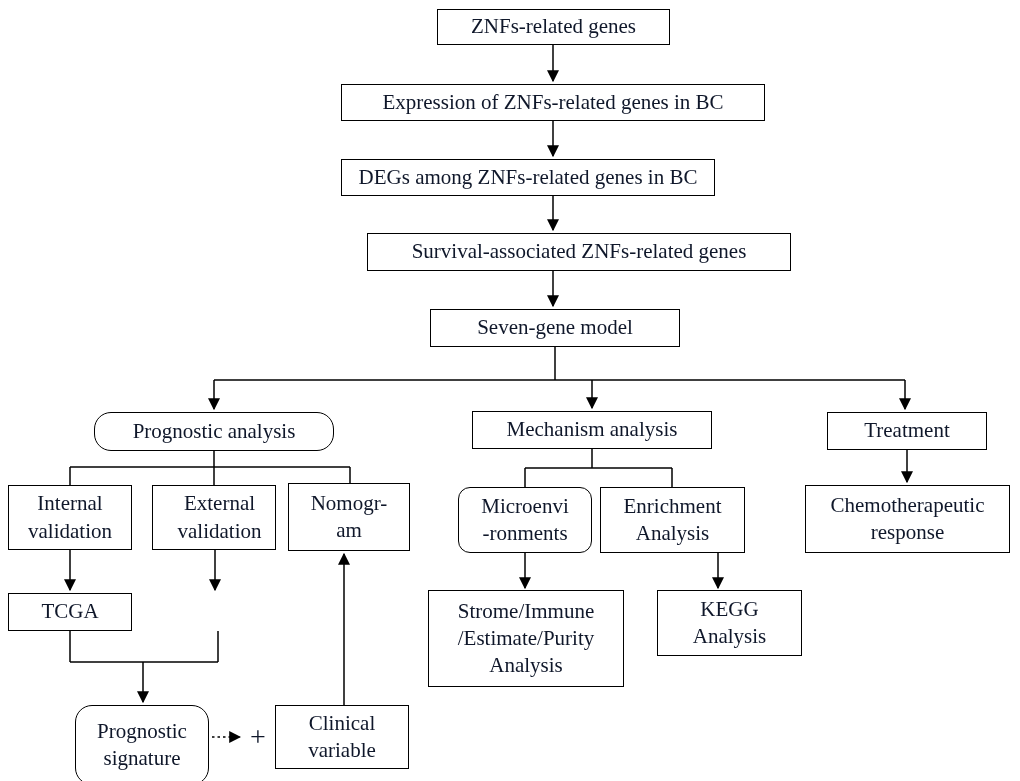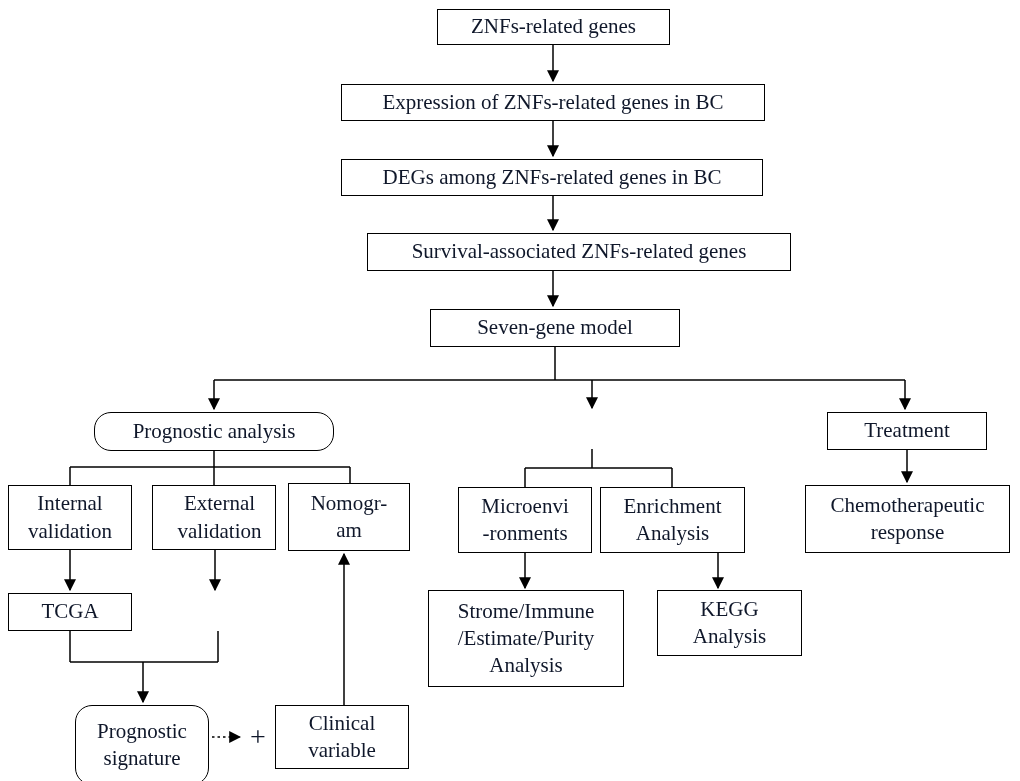--- a/index.html
+++ b/index.html
@@ -46,34 +46,34 @@
     position: absolute;
     display: flex;
     align-items: center;
     justify-content: center;
     font-size: 28px;
     line-height: 1;
   }
   
   #znf        { left: 437px; top:   9px; width: 233px; height: 36px; }
   #expression { left: 341px; top:  84px; width: 424px; height: 37px; }
-  #degs       { left: 341px; top: 159px; width: 422px; height: 37px; }
+  #degs       { left: 341px; top: 159px; width: 374px; height: 37px; }
   #survival   { left: 341px; top: 233px; width: 424px; height: 38px; margin-left: 26px; }
   #seven      { left: 430px; top: 309px; width: 250px; height: 38px; }
   #prognostic { left:  94px; top: 412px; width: 240px; height: 39px; border-radius: 17px; }
   #mechanism  { left: 472px; top: 411px; width: 240px; height: 38px; }
   #treatment  { left: 827px; top: 412px; width: 160px; height: 38px; }
   #internal   { left:   8px; top: 485px; width: 124px; height: 65px; }
   #external   { left: 152px; top: 485px; width: 124px; height: 65px; padding-left: 15px; }
   #nomogram   { left: 288px; top: 483px; width: 122px; height: 68px; }
   #tcga       { left:   8px; top: 593px; width: 124px; height: 38px; }
   #gse        { left: 152px; top: 593px; width: 132px; height: 38px; }
   #prog-sig   { left:  75px; top: 705px; width: 134px; height: 80px; border-radius: 17px; }
   #clinical   { left: 275px; top: 705px; width: 134px; height: 64px; }
-  #microenv   { left: 458px; top: 487px; width: 134px; height: 66px; }
+  #microenv   { left: 458px; top: 487px; width: 134px; height: 66px; border-radius: 12px; }
   #enrichment { left: 600px; top: 487px; width: 145px; height: 66px; }
   #strome     { left: 428px; top: 590px; width: 196px; height: 97px; }
   #kegg       { left: 657px; top: 590px; width: 145px; height: 66px; }
   #chemo      { left: 805px; top: 485px; width: 205px; height: 68px; }
   #plus       { left: 244px; top: 721px; width:  28px; height: 32px; }
 </style>
 </head>
 <body>
 
 <div id="canvas">
@@ -125,20 +125,21 @@
     <line x1="718" y1="553" x2="718" y2="588" marker-end="url(#arrow)"></line>
   </svg>
 
   <div class="box" id="znf">ZNFs-related genes</div>
   <div class="box" id="expression">Expression of ZNFs-related genes in BC</div>
   <div class="box" id="degs">DEGs among ZNFs-related genes in BC</div>
   <div class="box" id="survival">Survival-associated ZNFs-related genes</div>
   <div class="box" id="seven">Seven-gene model</div>
 
   <div class="box" id="prognostic">Prognostic analysis</div>
+  <div class="box" id="mechanism">Mechanism analysis</div>
   <div class="box" id="treatment">Treatment</div>
 
   <div class="box" id="internal">Internal
 validation</div>
   <div class="box" id="external">External
 validation</div>
   <div class="box" id="nomogram">Nomogr-
 am</div>
 
   <div class="box" id="tcga">TCGA</div>

